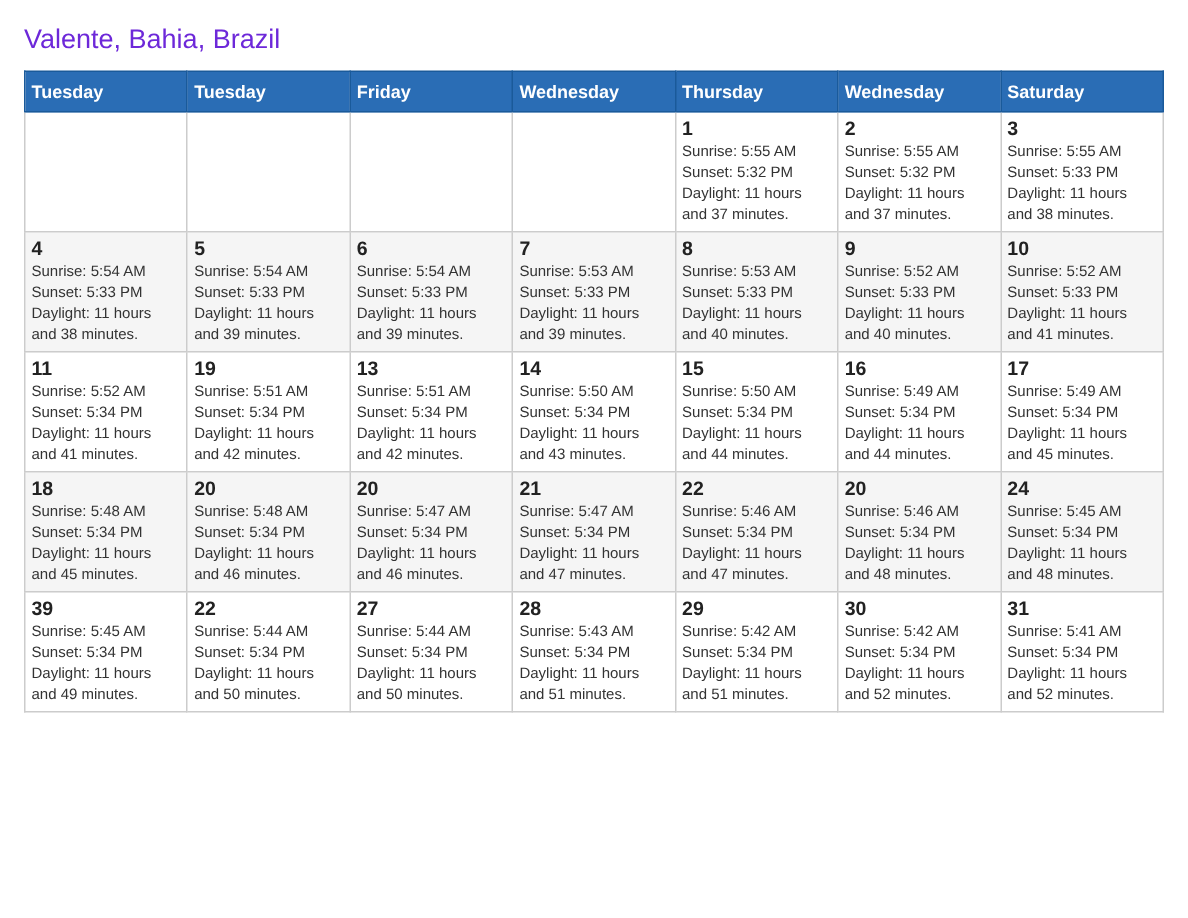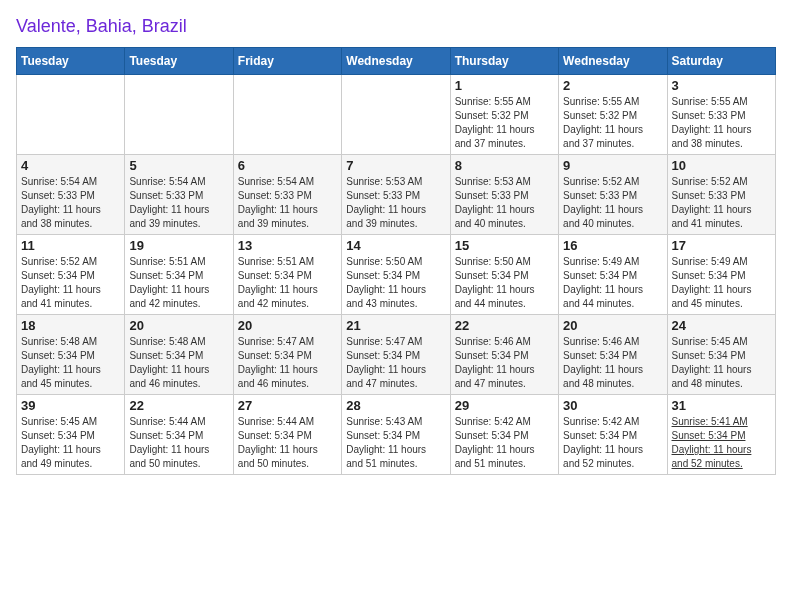--- a/index.html
+++ b/index.html
@@ -330,20 +330,20 @@
         </td>
         <td>
           <span class="day-num">30</span>
           <div class="day-info" style="white-space: pre-line;">Sunrise: 5:42 AM
 Sunset: 5:34 PM
 Daylight: 11 hours
 and 52 minutes.</div>
         </td>
         <td>
           <span class="day-num">31</span>
-          <div class="day-info" style="white-space: pre-line; text-decoration: underline;">Sunrise: 5:41 AM
+          <div class="day-info" style="white-space: pre-line;">Sunrise: 5:41 AM
 Sunset: 5:34 PM
 Daylight: 11 hours
 and 52 minutes.</div>
         </td>
       </tr>
     </tbody>
 </table>
 
 </body></html>

